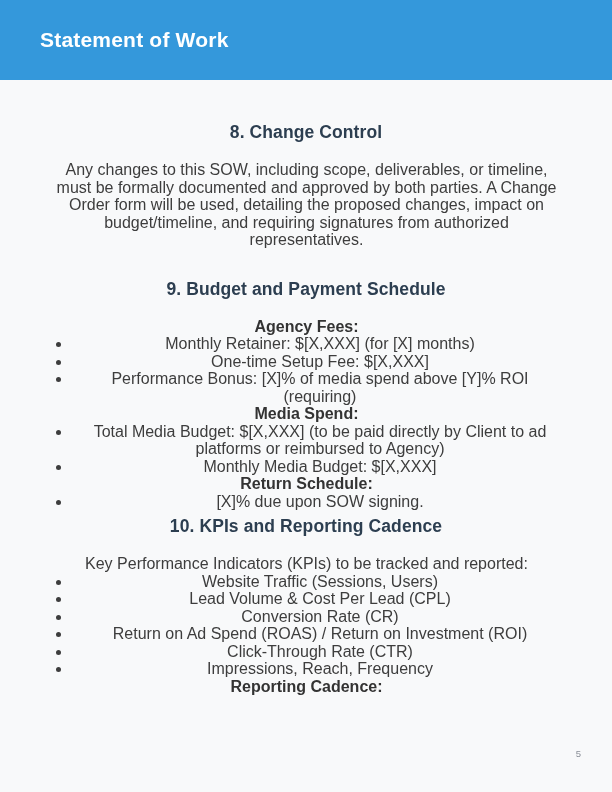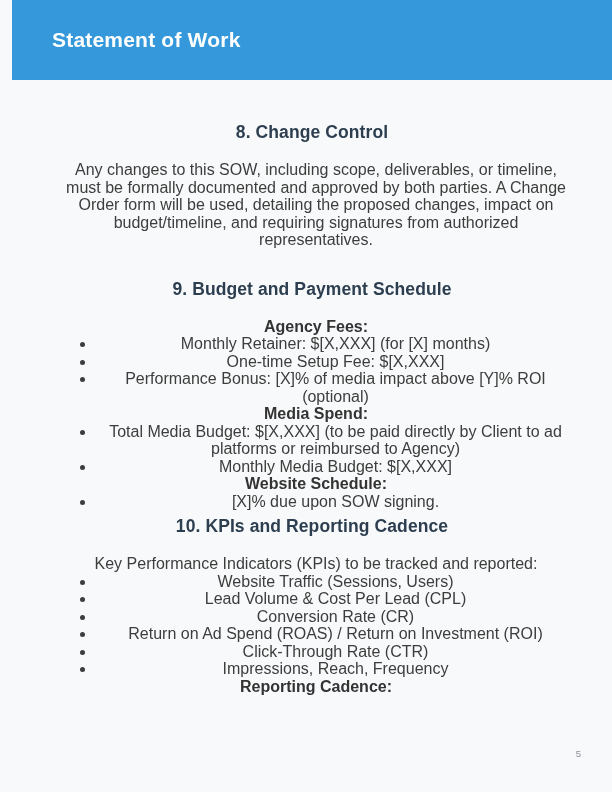--- a/index.html
+++ b/index.html
@@ -2,21 +2,21 @@
 <html style="--header-bg: #3498db; --heading-color: #2c3e50; --body-color: #3d3d3d; --page-bg: #f8f9fa; --pagenum-color: #8a8f98;"><head>
 <meta charset="utf-8">
 <style>
   :root {
     --header-bg: #3498db;
     --heading-color: #2c3e50;
     --body-color: #3d3d3d;
     --page-bg: #f8f9fa;
     --pagenum-color: #8a8f98;
   }
-  * { box-sizing: border-box; margin-left: 12px; }
+  * { box-sizing: border-box; }
   html, body { margin: 0; padding: 0; }
   body {
     width: 612px;
     height: 792px;
     background: var(--page-bg);
     font-family: "Liberation Sans", sans-serif;
     color: var(--body-color);
     position: relative;
     overflow: hidden;
   }
@@ -82,28 +82,28 @@
     <h2 class="section-heading">8. Change Control</h2>
     <div class="body-flow">
       <p class="para">Any changes to this SOW, including scope, deliverables, or timeline, must be formally documented and approved by both parties. A Change Order form will be used, detailing the proposed changes, impact on budget/timeline, and requiring signatures from authorized representatives.</p>
     </div>
     <h2 class="section-heading">9. Budget and Payment Schedule</h2>
     <div class="body-flow">
       <p class="group-label">Agency Fees:</p>
       <ul class="bullet-list">
         <li class="bullet-item">Monthly Retainer: $[X,XXX] (for [X] months)</li>
         <li class="bullet-item">One-time Setup Fee: $[X,XXX]</li>
-        <li class="bullet-item">Performance Bonus: [X]% of media impact above [Y]% ROI (optional)</li>
+        <li class="bullet-item">Performance Bonus: [X]% of media spend above [Y]% ROI (requiring)</li>
       </ul>
       <p class="group-label">Media Spend:</p>
       <ul class="bullet-list">
         <li class="bullet-item">Total Media Budget: $[X,XXX] (to be paid directly by Client to ad platforms or reimbursed to Agency)</li>
         <li class="bullet-item">Monthly Media Budget: $[X,XXX]</li>
       </ul>
-      <p class="group-label">Website Schedule:</p>
+      <p class="group-label">Return Schedule:</p>
       <ul class="bullet-list">
         <li class="bullet-item">[X]% due upon SOW signing.</li>
       </ul>
     </div>
     <h2 class="section-heading">10. KPIs and Reporting Cadence</h2>
     <div class="body-flow">
       <p class="para">Key Performance Indicators (KPIs) to be tracked and reported:</p>
       <ul class="bullet-list">
         <li class="bullet-item">Website Traffic (Sessions, Users)</li>
         <li class="bullet-item">Lead Volume &amp; Cost Per Lead (CPL)</li>

